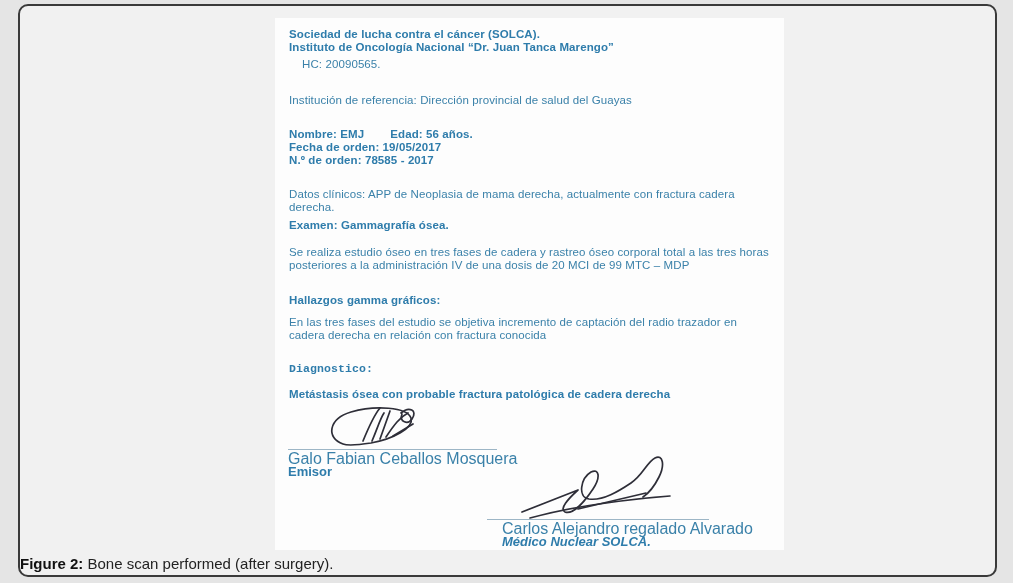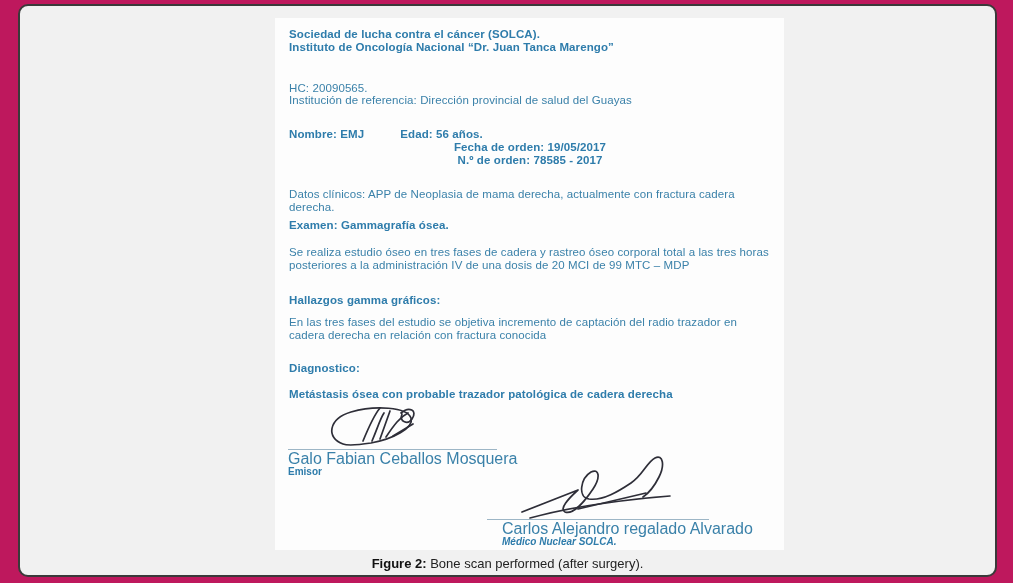--- a/index.html
+++ b/index.html
@@ -8,84 +8,84 @@
     --caption-dark:#222222;
     --card-bg:#f1f1f1;
     --scan-bg:#fdfdfd;
     --border:#3a3a3a;
     --line-color:#9db6c6;
     --ink:#2e2e38;
   }
   *{margin:0;padding:0;box-sizing:border-box;}
   html,body{background:#ffffff;}
   body{font-family:"Liberation Sans", sans-serif;}
-  .stage{position:relative;width:1013px;height:583px;background:#be185d;overflow:hidden;}
+  .stage{position:relative;width:1013px;height:583px;background:#e5e5e5;overflow:hidden;}
   .card{
     position:absolute;left:18px;top:4px;width:979px;height:573px;
     background:var(--card-bg);
     border:2px solid var(--border);
     border-radius:10px;
   }
   .scan{
     position:absolute;left:255px;top:12px;width:509px;height:532px;
     background:var(--scan-bg);
   }
   .scan .tline{
     position:absolute;left:14px;width:482px;
     color:var(--text-blue);
     font-size:11.5px;line-height:13px;letter-spacing:0.1px;
   }
   .scan .b{font-weight:700;color:var(--heading-blue);}
-  .edad-span{display:inline-block;margin-left:36px;}
+  .edad-span{display:inline-block;margin-left:26px;}
   .sig-line{position:absolute;height:0;border-top:1px solid var(--line-color);}
   .sig-name{position:absolute;color:var(--text-blue);font-size:16px;line-height:13px;}
-  .sig-role{position:absolute;color:var(--heading-blue);font-weight:700;font-size:10px;line-height:13px;}
+  .sig-role{position:absolute;color:var(--heading-blue);font-weight:700;font-size:13px;line-height:13px;}
   .sig-svg{position:absolute;}
   .sig-svg path{fill:none;stroke:var(--ink);stroke-width:1.7;stroke-linecap:round;stroke-linejoin:round;}
   .caption{
     position:absolute;left:0;right:0;top:549px;
-    text-align:center;color:var(--caption-dark);
-    font-size:13px;line-height:18px;
+    color:var(--caption-dark);
+    font-size:15px;line-height:18px;
   }
   .caption .cap-label{font-weight:700;color:#111111;}
 </style>
 </head>
 <body>
 
 <div class="stage">
   <div class="card">
 
     <div class="scan">
 
       <div class="tline b" style="top:10px;">Sociedad de lucha contra el cáncer (SOLCA).</div>
       <div class="tline b" style="top:23px;">Instituto de Oncología Nacional “Dr. Juan Tanca Marengo”</div>
 
-      <div class="tline" style="top:64px;">HC: 20090565.</div>
+      <div class="tline" style="top:40px;margin-left:13px;">HC: 20090565.</div>
 
       <div class="tline" style="top:76px;">Institución de referencia: Dirección provincial de salud del Guayas</div>
 
       <div class="tline b" style="top:110px;">
         <span>Nombre: EMJ</span><span class="edad-span">Edad: 56 años.</span>
       </div>
-      <div class="tline b" style="top:123px;text-align:center;">Fecha de orden: 19/05/2017</div>
-      <div class="tline b" style="top:136px;text-align:center;">N.º de orden: 78585 - 2017</div>
+      <div class="tline b" style="top:123px;">Fecha de orden: 19/05/2017</div>
+      <div class="tline b" style="top:136px;">N.º de orden: 78585 - 2017</div>
 
       <div class="tline" style="top:170px;">Datos clínicos: APP de Neoplasia de mama derecha, actualmente con fractura cadera derecha.</div>
 
       <div class="tline b" style="top:201px;">Examen: Gammagrafía ósea.</div>
 
       <div class="tline" style="top:228px;">Se realiza estudio óseo en tres fases de cadera y rastreo óseo corporal total a las tres horas posteriores a la administración IV de una dosis de 20 MCI de 99 MTC – MDP</div>
 
       <div class="tline b" style="top:276px;">Hallazgos gamma gráficos:</div>
 
       <div class="tline" style="top:298px;">En las tres fases del estudio se objetiva incremento de captación del radio trazador en cadera derecha en relación con fractura conocida</div>
 
-      <div class="tline b" style="top:344px;">Diagnostico:</div>
+      <div class="tline b" style="top:344px;font-family:Liberation Mono, monospace;">Diagnostico:</div>
 
-      <div class="tline b" style="top:370px;">Metástasis ósea con probable trazador patológica de cadera derecha</div>
+      <div class="tline b" style="top:370px;">Metástasis ósea con probable fractura patológica de cadera derecha</div>
 
       <svg class="sig-svg" style="left:48px;top:384px;" width="104" height="50" viewBox="0 0 104 50">
         <path d="M 20,42 C 3,36 5,17 28,10 C 52,3 84,5 88,16 C 91,26 70,37 48,41 C 35,43 25,44 20,42"></path>
         <path d="M 40,39 C 47,22 51,13 57,6"></path>
         <path d="M 49,39 C 55,25 57,17 61,11"></path>
         <path d="M 57,37 L 67,9"></path>
         <path d="M 63,35 C 71,23 77,15 85,11"></path>
         <path d="M 78,11 C 86,4 95,8 89,17 C 85,23 76,20 79,12"></path>
         <path d="M 70,34 L 90,22"></path>
       </svg>

